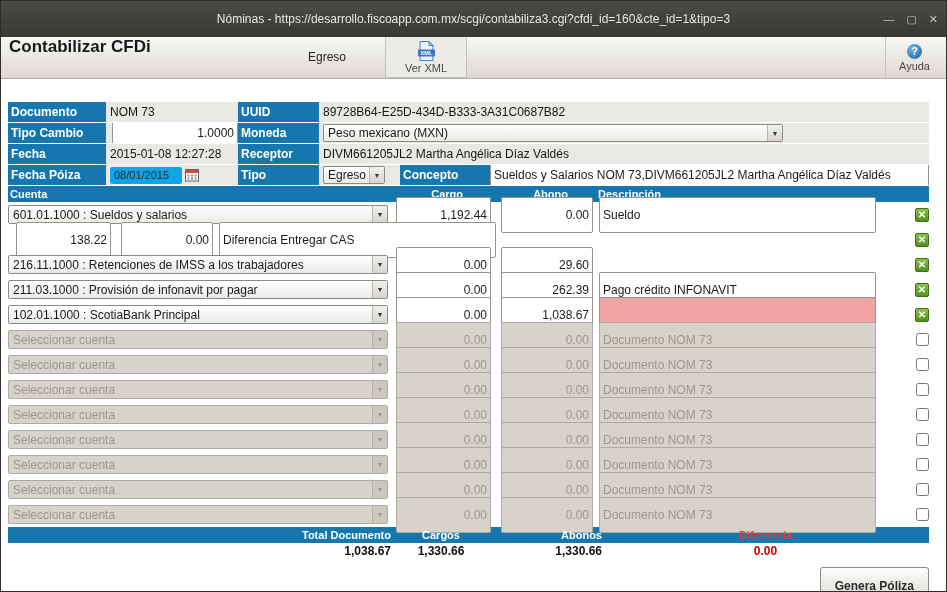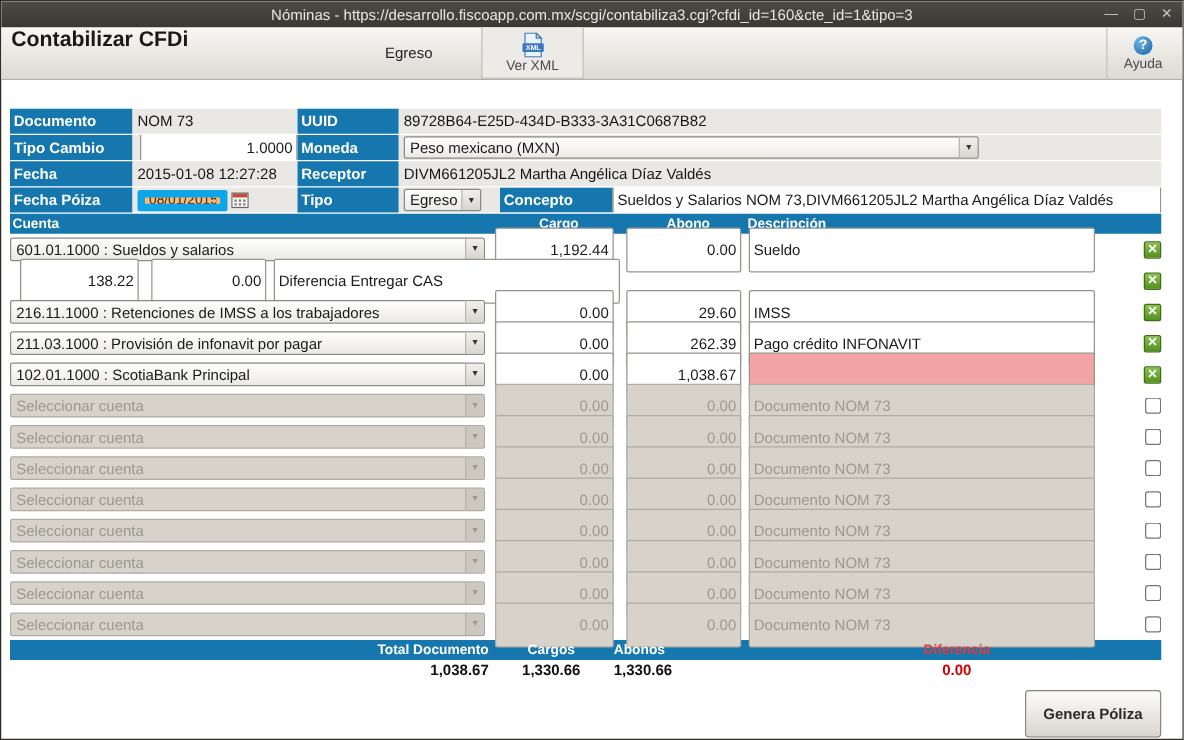--- a/index.html
+++ b/index.html
@@ -1,21 +1,21 @@
 <!DOCTYPE html>
 <html><head>
 <meta charset="utf-8">
 <style>
   * { box-sizing: border-box; margin: 0; padding: 0; }
   html,body { background:#9a9a9a; }
   body { font-family:"Liberation Sans", sans-serif; }
   .window { width:947px; height:592px; background:#ffffff; border:1px solid #2e2d2a; position:relative; overflow:hidden; }
 
   
-  .titlebar { height:21px; background:linear-gradient(#4c4b46,#393833); color:#e8e6e2; display:flex; align-items:center; justify-content:center; position:relative; font-size:12px; }
+  .titlebar { height:36px; background:linear-gradient(#4c4b46,#393833); color:#e8e6e2; display:flex; align-items:center; justify-content:center; position:relative; font-size:12px; }
   .titlebar .title { white-space:nowrap; overflow:hidden; text-overflow:ellipsis; max-width:820px; }
   .winbtns { position:absolute; right:8px; top:0; height:100%; display:flex; align-items:center; gap:12px; }
   .wbtn { color:#c8c6c1; font-size:11px; line-height:1; cursor:pointer; }
 
   
   .toolbar { height:42px; background:linear-gradient(#f8f7f4,#ddd9d3); border-bottom:1px solid #b3b0aa; position:relative; display:flex; align-items:flex-start; }
   .page-title { font-size:17px; font-weight:bold; color:#191919; margin-left:8px; }
   .doc-type { position:absolute; left:307px; top:13px; font-size:12px; color:#222; }
   .verxml { position:absolute; left:384px; top:0; width:82px; height:41px; display:flex; flex-direction:column; align-items:center; justify-content:center; gap:1px; background:#edebe7; border:1px solid #c2bfb8; border-top:none; font-size:11px; color:#4a4a4a; cursor:pointer; }
   .ayuda { position:absolute; right:3px; top:0; width:58px; height:41px; display:flex; flex-direction:column; align-items:center; justify-content:center; gap:1px; font-size:11px; color:#4a4a4a; border-left:1px solid #c6c3bc; cursor:pointer; }
@@ -30,21 +30,21 @@
   .w1 { width:98px; } .w2 { width:132px; } .w3 { width:81px; } .grow { flex:1; min-width:0; }
   .fvalue, .fcell { background:#e9e8e5; padding:3px 0 0 4px; color:#151515; white-space:nowrap; overflow:hidden; }
   .fcell { display:flex; align-items:center; padding-top:0; }
   .tin { border:1px solid #97948d; border-radius:2px; background:#fff; font-size:12px; font-family:inherit; color:#1a1a1a; height:36px; padding:0 3px; outline:none; }
   .num { text-align:right; }
   .tipo-cambio { width:126px; margin-left:2px; }
   .select { display:flex; align-items:center; background:linear-gradient(#fefefe,#ebeae7); border:1px solid #8d8a84; border-radius:2px; height:18px; font-size:12px; padding-left:4px; cursor:pointer; overflow:hidden; }
   .sel-text { flex:1; white-space:nowrap; overflow:hidden; color:#1a1a1a; }
   .sel-arrow { width:15px; align-self:stretch; display:flex; align-items:center; justify-content:center; font-size:7px; color:#333; border-left:1px solid #b7b4ae; background:linear-gradient(#f1f0ed,#d8d5cf); }
   .moneda-sel { width:460px; }
-  .date-input { width:72px; height:17px; background:#fdba74; border:6px solid #0ea5e9; border-radius:2px; font-size:11px; padding:0 3px; color:#2a2a2a; font-family:inherit; outline:none; }
+  .date-input { width:72px; height:17px; background:#0ea5e9; border:1px solid #0ea5e9; border-radius:2px; font-size:11px; padding:0 3px; color:#2a2a2a; font-family:inherit; outline:none; }
   .cal-icon { margin-left:3px; display:inline-flex; cursor:pointer; }
   .tipo-sel { width:62px; }
   .concepto-label { width:90px; margin-left:15px; background:#1577ad; color:#fff; font-weight:bold; padding:3px 0 0 3px; align-self:stretch; }
   .concepto-input { flex:1; min-width:0; }
 
   
   .thead { display:flex; background:#1577ad; color:#fff; font-weight:bold; font-size:11px; height:16px; align-items:center; }
   .th-cuenta { width:380px; padding-left:2px; }
   .th-cargo { width:75px; text-align:right; }
   .th-abono { width:105px; text-align:right; }
@@ -60,21 +60,21 @@
   .lrow.disabled .select { background:#d7d3cb; border-color:#aeaba3; cursor:default; }
   .lrow.disabled .sel-text { color:#9b988f; }
   .lrow.disabled .sel-arrow { background:#ccc8c0; color:#9b988f; border-left-color:#b5b2aa; }
   .lrow.disabled .tin { background:#d7d3cb; color:#9b988f; border-color:#aeaba3; }
 
   
   .totals-head { display:flex; background:#1577ad; color:#fff; font-weight:bold; font-size:11px; height:16px; align-items:center; }
   .totals-vals { display:flex; font-size:12px; font-weight:bold; color:#111; height:16px; align-items:center; }
   .tc1 { width:383px; text-align:right; }
   .tc2 { width:100px; text-align:center; }
-  .tc3 { width:111px; text-align:left; }
+  .tc3 { width:111px; text-align:right; }
   .tc4 { flex:1; text-align:center; }
   .red { color:#cc0000; }
   .totals-head .red { color:#e03b3b; }
 
   
   .footer { margin-top:8px; text-align:right; }
   .gen-btn { font-family:inherit; font-size:12px; font-weight:bold; color:#2b2b2b; background:linear-gradient(#fcfcfb,#d9d6d0); border:1px solid #8c8983; border-radius:3px; height:38px; padding:0 14px; cursor:pointer; }
 </style>
 </head>
 <body>
@@ -194,21 +194,20 @@
     <span class="row-del">✕</span>
 
   </div>
         <div class="lrow">
     <span class="select cuenta">
       <span class="sel-text">216.11.1000 : Retenciones de IMSS a los trabajadores</span>
       <span class="sel-arrow">▼</span>
     </span>
     <input class="tin num cargo" value="0.00" style="">
     <input class="tin num abono" value="29.60" style="">
-    <input class="tin desc" value="IMSS" style="">
     <span class="row-del">✕</span>
 
   </div>
         <div class="lrow">
     <span class="select cuenta">
       <span class="sel-text">211.03.1000 : Provisión de infonavit por pagar</span>
       <span class="sel-arrow">▼</span>
     </span>
     <input class="tin num cargo" value="0.00" style="">
     <input class="tin num abono" value="262.39" style="">

